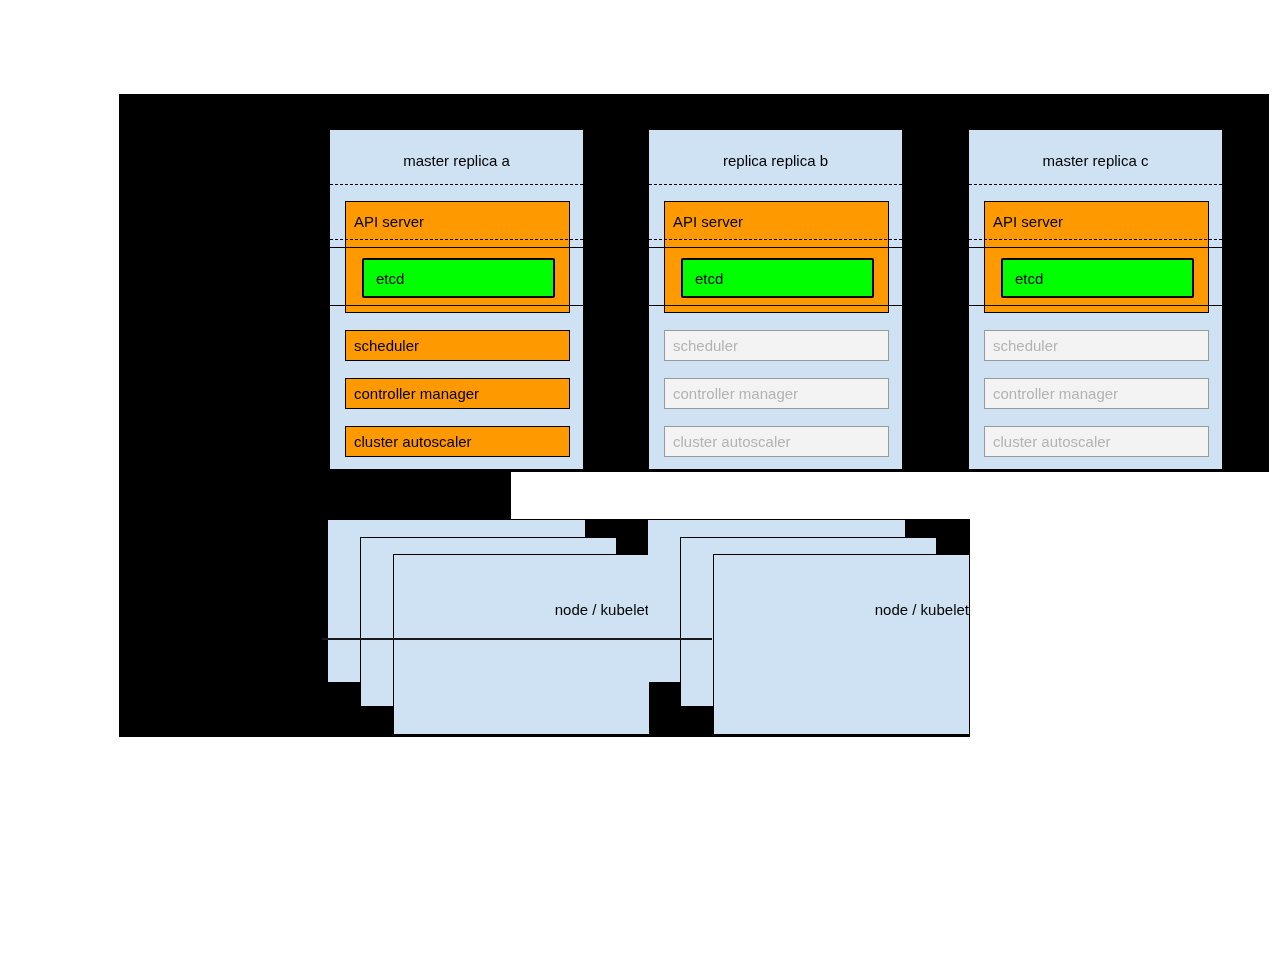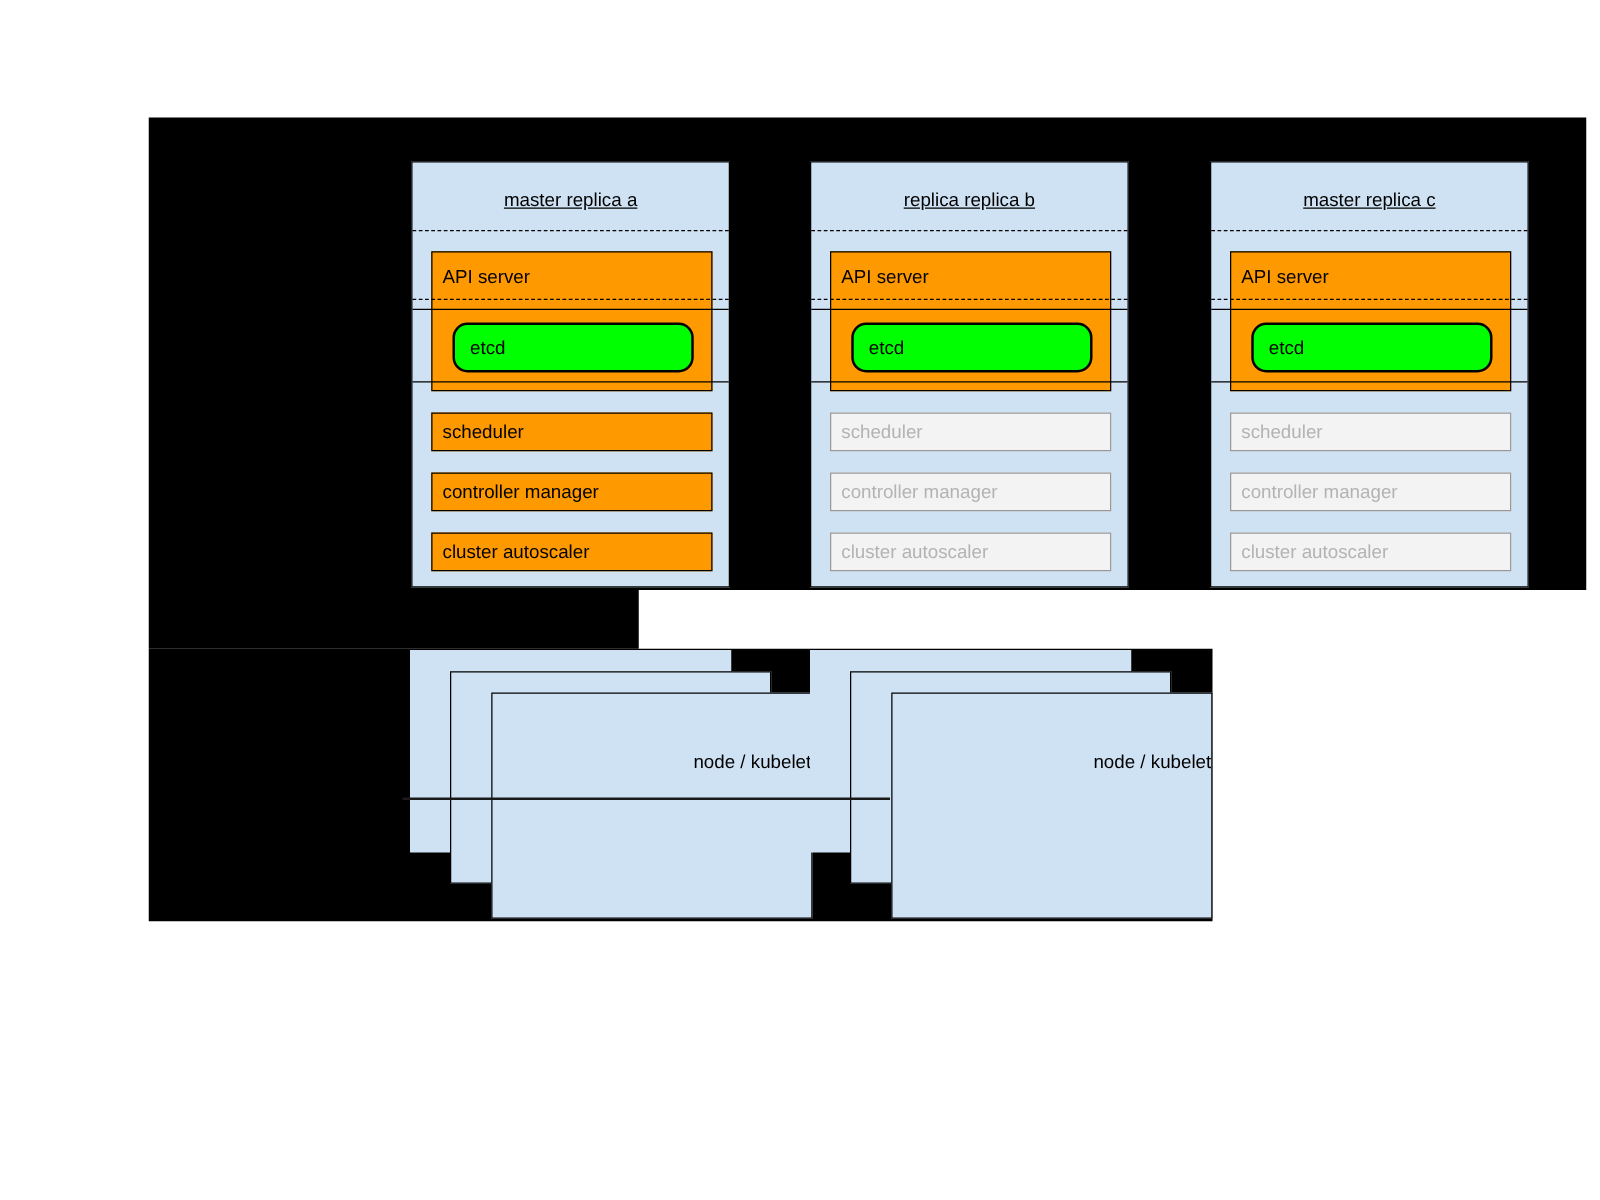--- a/index.html
+++ b/index.html
@@ -28,21 +28,20 @@
     height: 341px;
     background: #cfe2f3;
     border: 1px solid #000;
   }
   .replica-title {
     position: absolute;
     top: 22px; left: 0; right: 0;
     text-align: center;
     font-size: 15px;
     color: #000;
-    text-decoration: underline;
   }
   .hline { position: absolute; left: 0; right: 0; height: 0; z-index: 5; }
   .hline.dashed { border-top: 1px dashed #000; }
   .hline.solid  { border-top: 1.5px solid #000; }
 
   .api-group {
     position: absolute;
     left: 15px; top: 71px;
     width: 225px; height: 112px;
     background: #ff9900;
@@ -53,21 +52,21 @@
     padding: 11px 18px 0 8px;
     font-size: 15px;
     color: #000;
   }
   .etcd-box {
     position: absolute;
     left: 16px; top: 56px;
     width: 193px; height: 40px;
     background: #00ff00;
     border: 2px solid #000;
-    border-radius: 12px;
+    border-radius: 2px;
     display: flex;
     align-items: center;
     z-index: 3;
   }
   .etcd-box span { padding-left: 12px; font-size: 15px; color: #000; }
 
   .comp {
     position: absolute;
     left: 15px;
     width: 225px; height: 31px;

